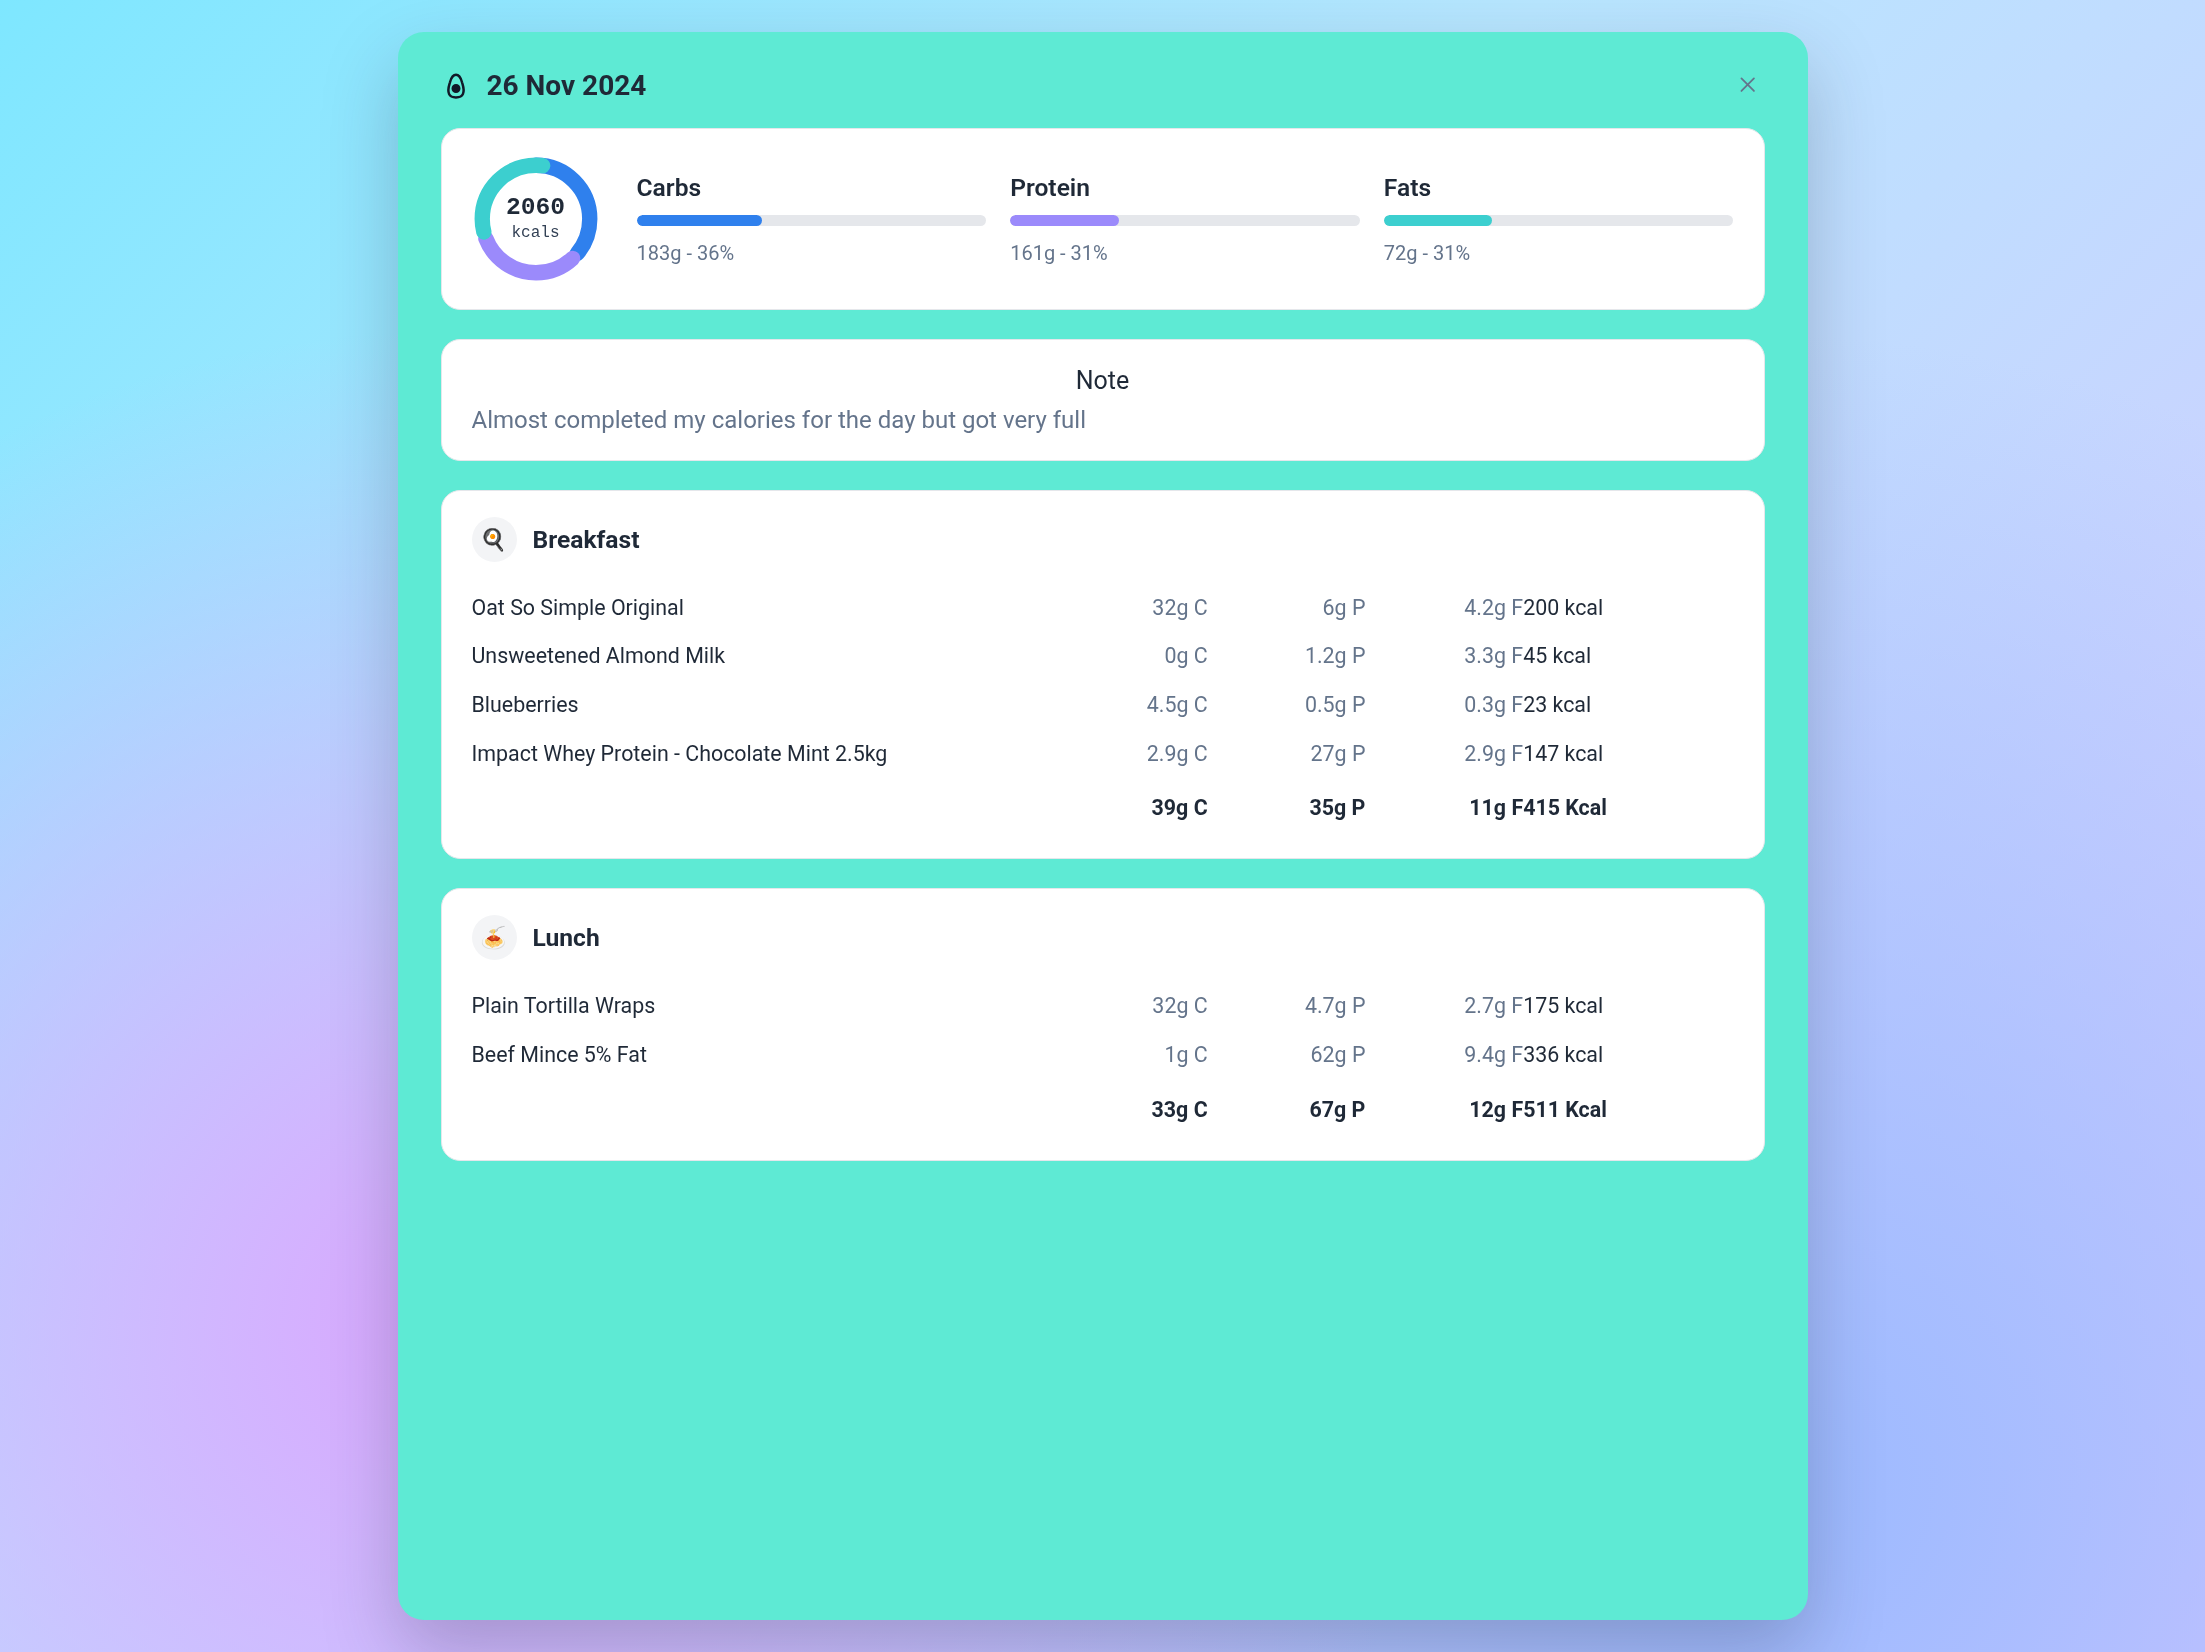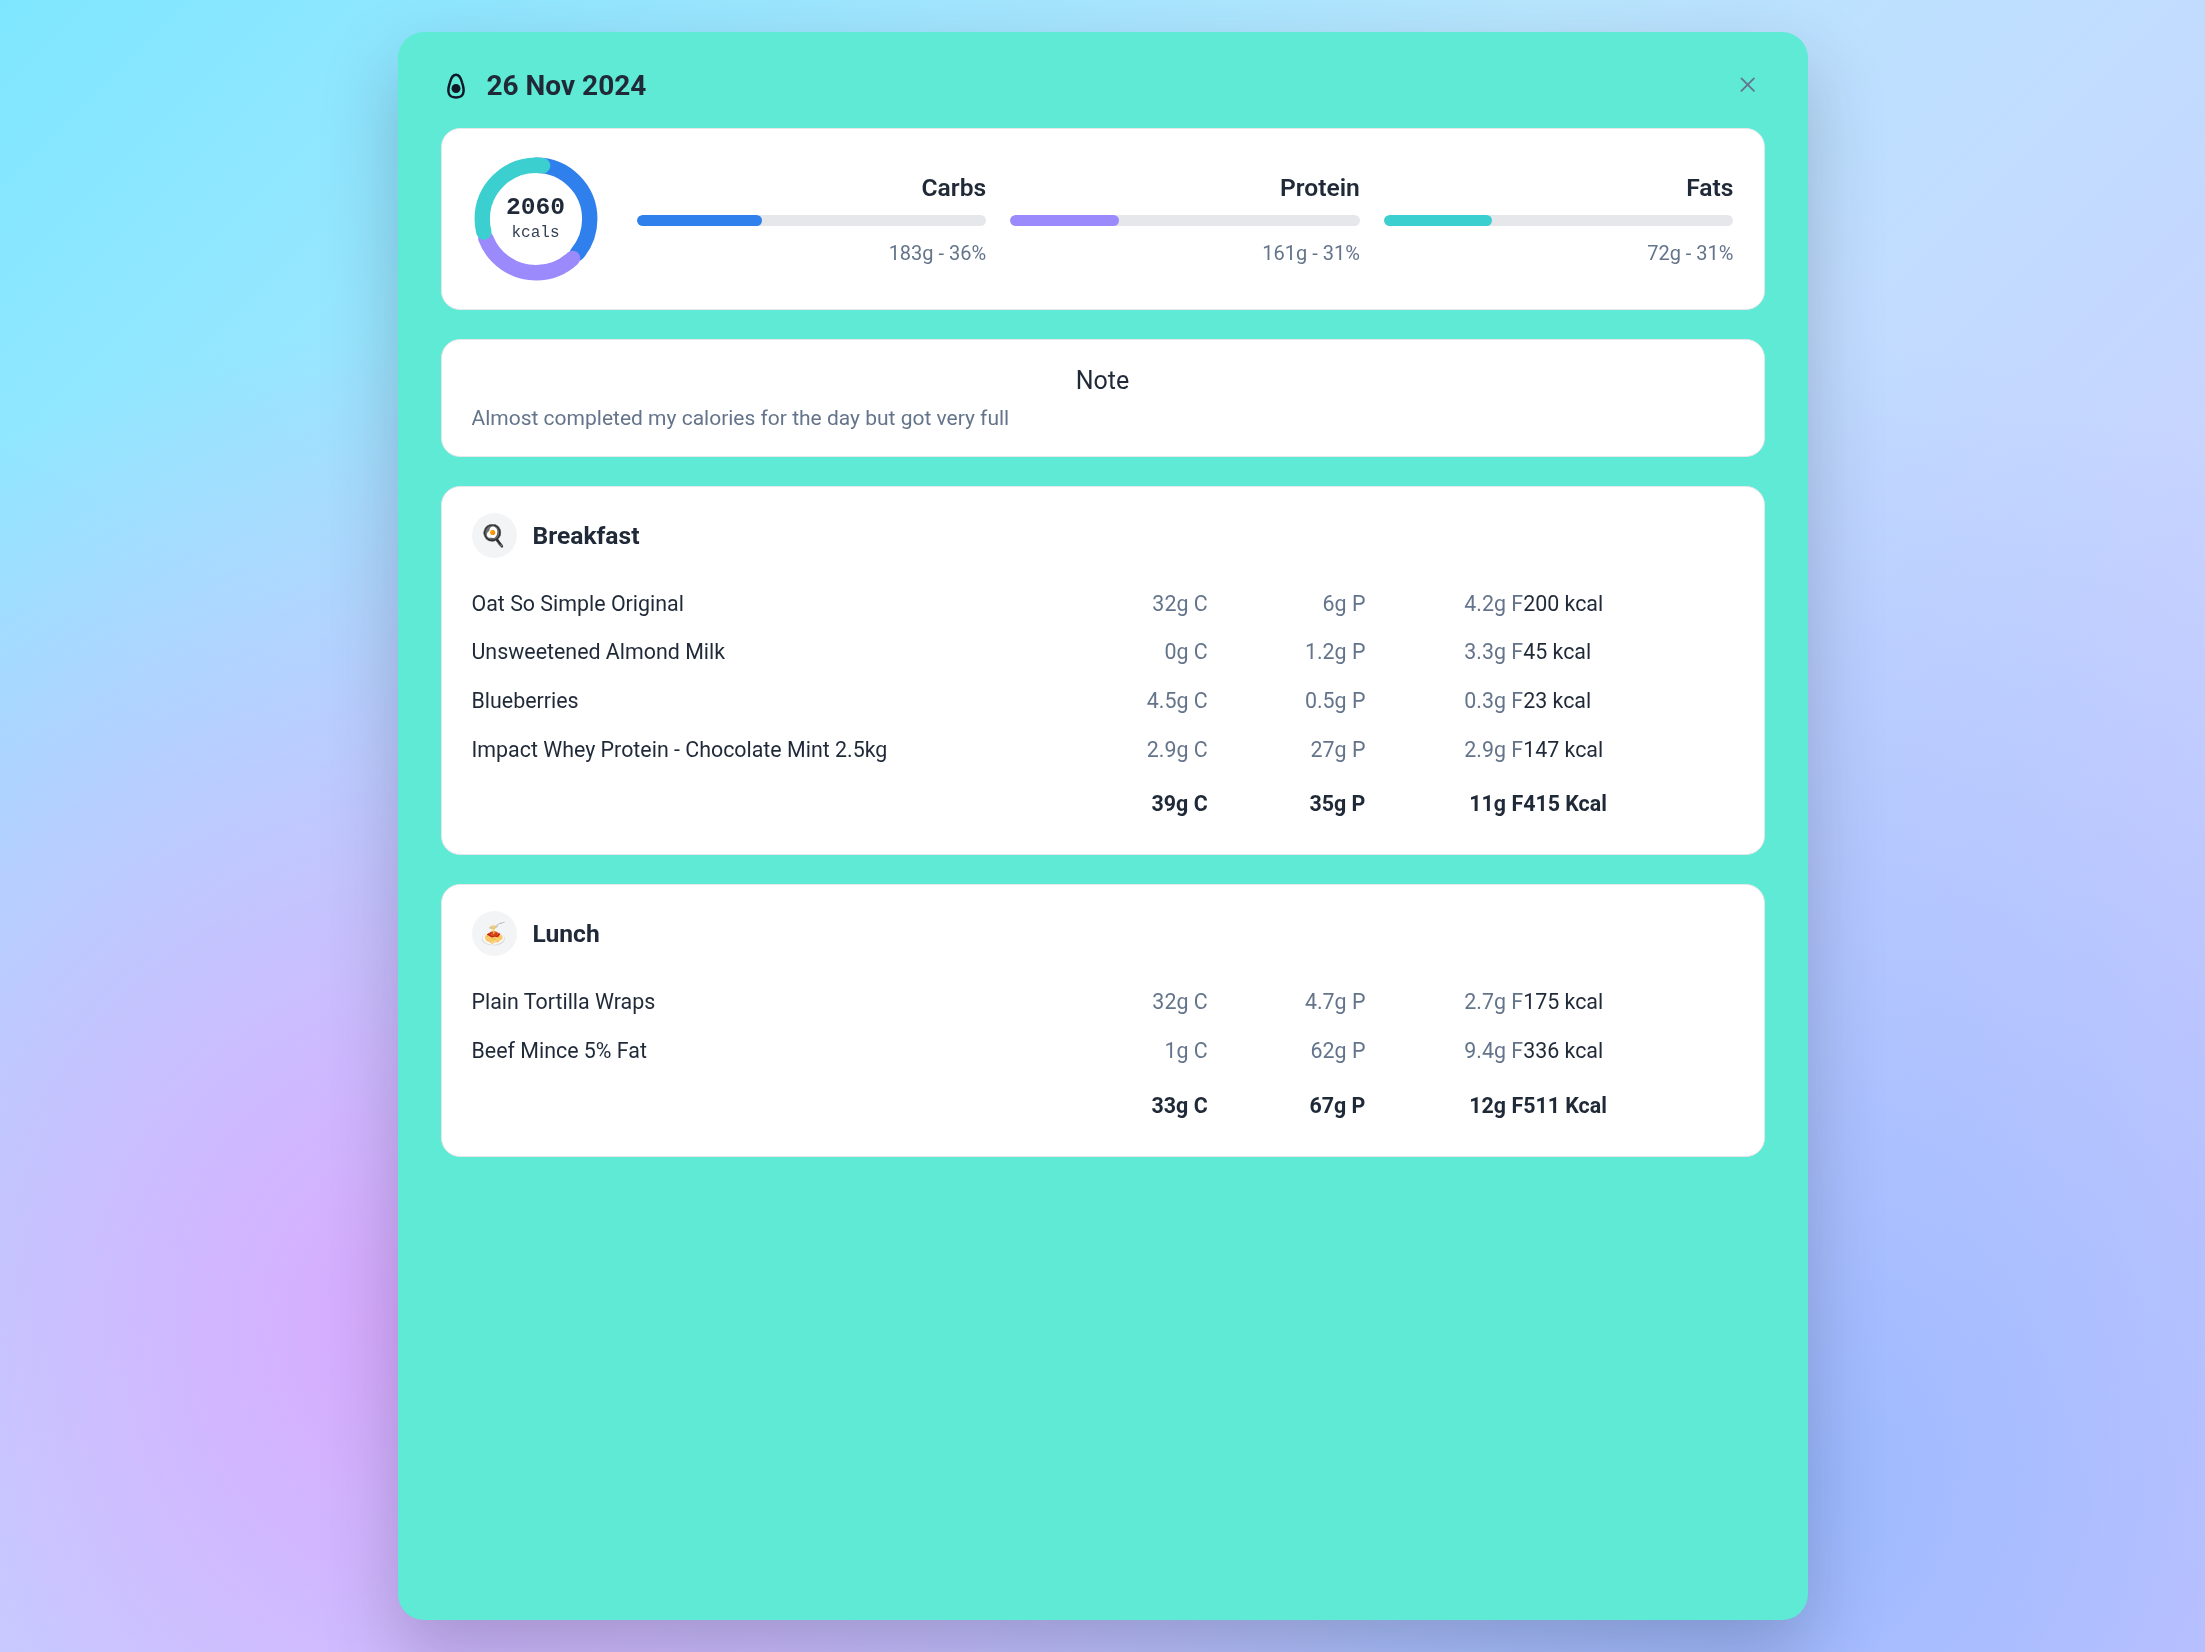--- a/index.html
+++ b/index.html
@@ -80,32 +80,31 @@
     position:absolute;inset:0;
     display:flex;flex-direction:column;align-items:center;justify-content:center;font-family:Liberation Mono, monospace;
   }
   .ring-center .val{font-size:24.6px;font-weight:700;color:var(--text-dark);line-height:1;}
   .ring-center .unit{font-size:16px;color:var(--text-body);margin-top:3.2px;}
   .macros{
     flex:1;
     display:grid;
     grid-template-columns:repeat(3,1fr);
     gap:24px;
-    text-align:right;
   }
   .macro .name{font-size:24.6px;font-weight:600;color:var(--text-dark);margin-bottom:13px;}
   .macro .bar{height:10.7px;border-radius:6.4px;background:var(--track);overflow:hidden;margin-bottom:15px;}
   .macro .fill{height:100%;border-radius:6.4px;}
   .macro.carbs .fill{background:var(--blue);}
   .macro.protein .fill{background:var(--purple);}
   .macro.fats .fill{background:var(--teal);}
   .macro .detail{font-size:20px;color:var(--text-muted);}
   
   .note-title{font-size:25px;font-weight:400;color:var(--text-dark);margin-bottom:10.7px;text-align:center;}
-  .note-body{font-size:21px;color:var(--text-muted);}
+  .note-body{font-size:24px;color:var(--text-muted);}
   
   .meal-header{display:flex;align-items:center;gap:16px;margin-bottom:21.4px;}
   .meal-ico{
     width:45px;height:45px;border-radius:50%;
     background:#f3f4f6;
     display:flex;align-items:center;justify-content:center;
     font-size:21.4px;
   }
   .meal-title{font-size:24.6px;font-weight:700;color:var(--text-dark);}
   table.meal{

